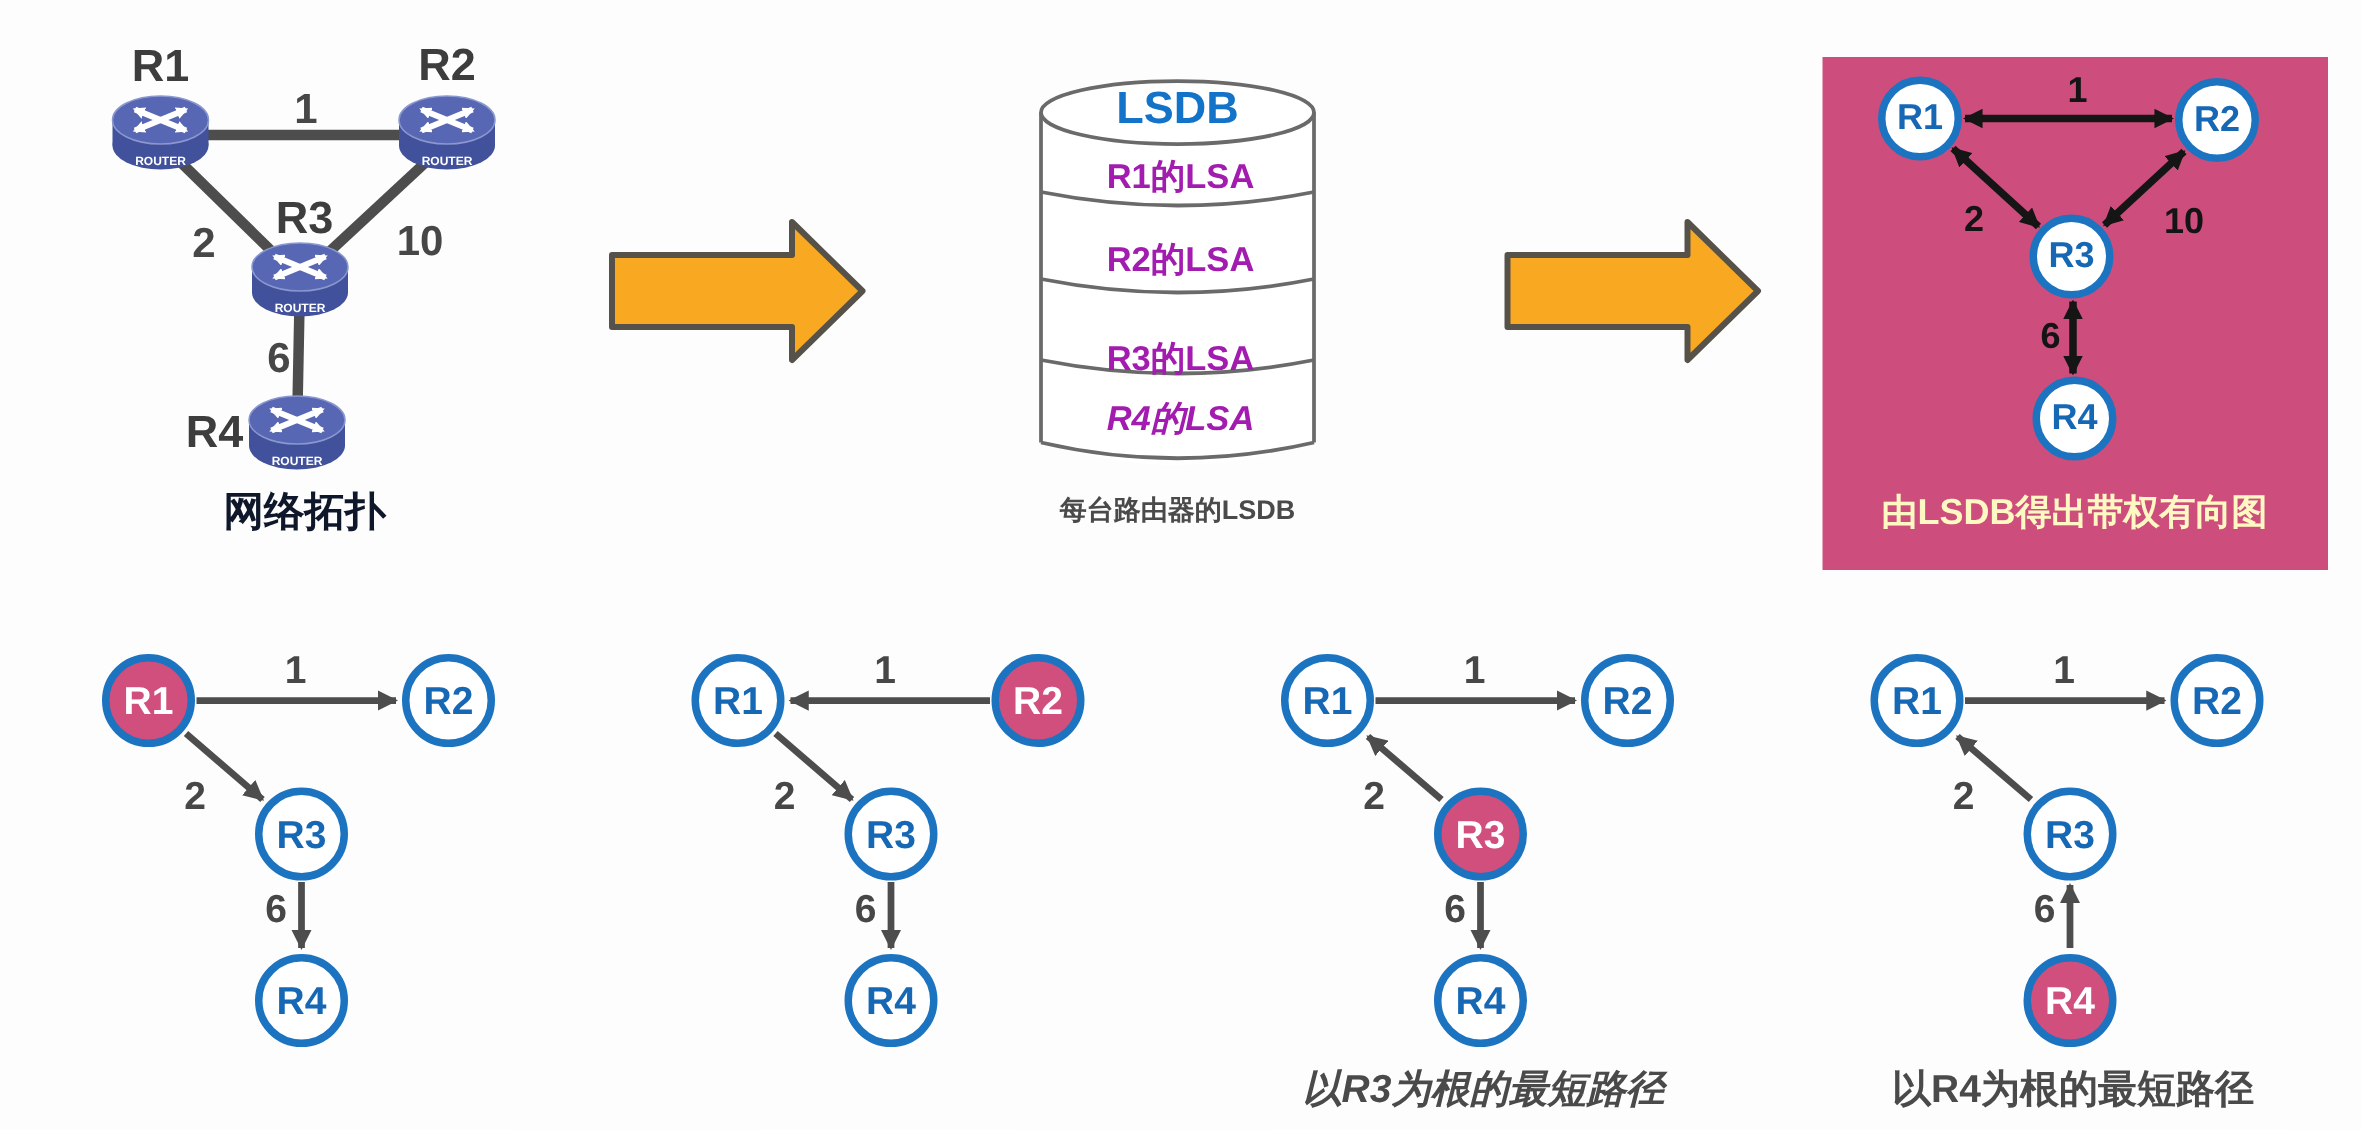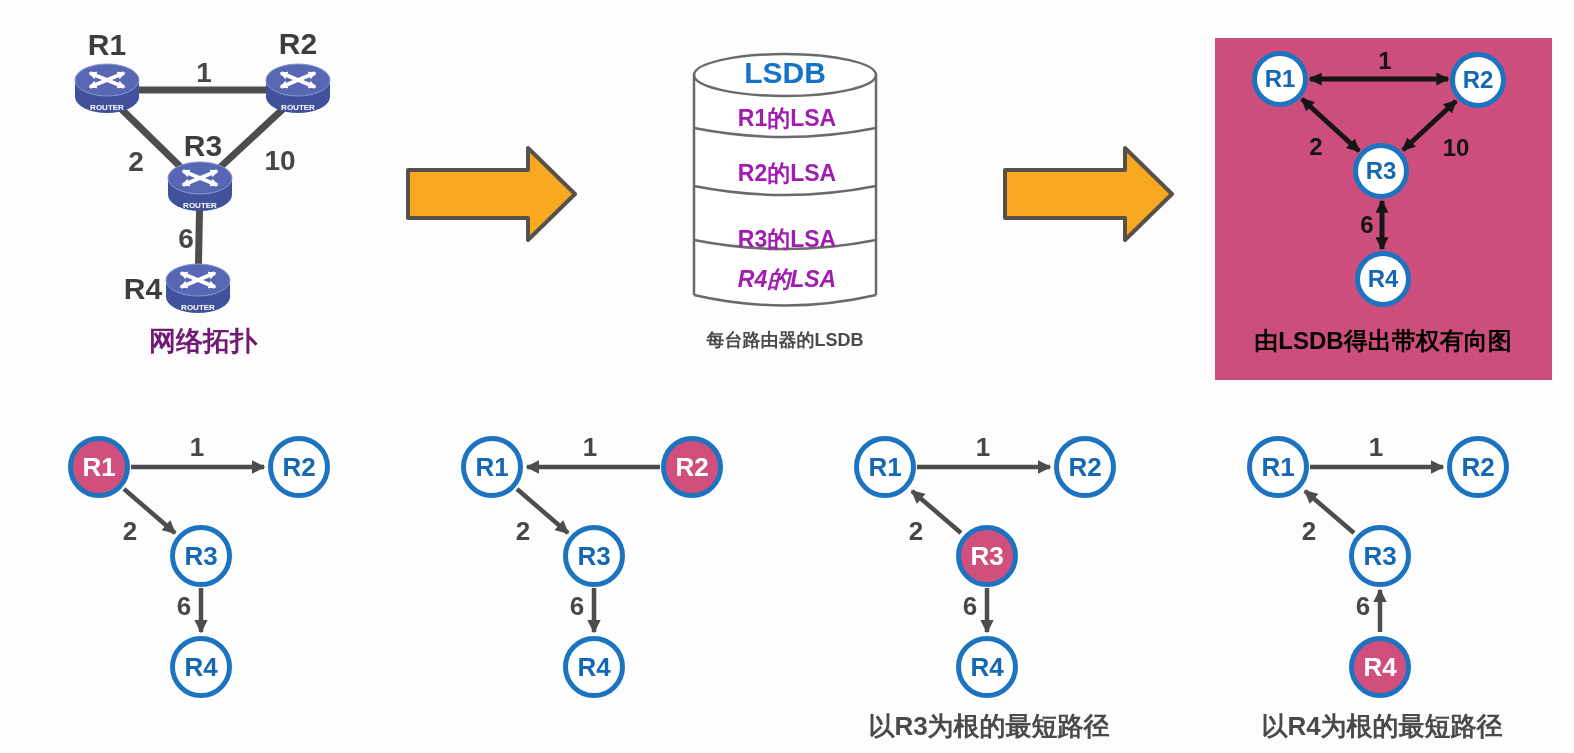--- a/index.html
+++ b/index.html
@@ -30,39 +30,39 @@
     position:absolute;box-sizing:border-box;
     width:56px;height:56px;border-radius:50%;
     border:5px solid #1c74c1;background:#fff;color:#1668b5;
     display:flex;align-items:center;justify-content:center;
     font-size:24px;font-weight:bold;
   }
 
   
   .topo-label{font-size:30px;color:#3d3d3d;}
   .topo-weight{font-size:28px;color:#474747;}
-  .topo-caption{font-size:27px;color:#701a75;}
+  .topo-caption{font-size:27px;color:#0f172a;}
 
   
   .lsdb-title{font-size:30px;color:#1273c8;}
   .lsdb-row{font-size:23px;color:#a21caf;}
   .lsdb-caption{font-size:18px;color:#4a4a4a;}
 
   
   .spf-title{
     font-size:22px;color:#d04874;text-align:center;
     text-shadow:-2px -2px 0 #fff,2px -2px 0 #fff,-2px 2px 0 #fff,2px 2px 0 #fff,
                  0 -2px 0 #fff,0 2px 0 #fff,-2px 0 0 #fff,2px 0 0 #fff;
   }
   .spf-panel{
     position:absolute;left:1215px;top:38px;width:337px;height:342px;
     background:#cd4e7c;
   }
   .spf-weight{font-size:24px;color:#141414;}
-  .spf-caption{font-size:24px;color:#000000;}
+  .spf-caption{font-size:24px;color:#fef9c3;}
 
   
   .tree{position:absolute;top:430px;width:400px;height:323px;}
   .tree-weight{font-size:26px;color:#474747;}
   .tree-caption{font-size:26px;color:#4a4a4a;}
 
   svg{display:block;}
 </style>
 </head>
 <body>
@@ -254,21 +254,21 @@
       </div>
     <div class="node hl" style="left:170px;top:95px;">
         <span>R3</span>
       </div>
     <div class="node" style="left:170px;top:206px;">
         <span>R4</span>
       </div>
     <span class="ctr tree-weight" style="left:197px;top:17px;">1</span>
     <span class="ctr tree-weight" style="left:130px;top:101px;">2</span>
     <span class="ctr tree-weight" style="left:184px;top:176px;">6</span>
-    <span class="ctr tree-caption" style="left:203px;top:296px;">以R3为根的最短路径</span>
+    <span class="ctr tree-caption" style="left:203px;top:296px;font-style:italic;">以R3为根的最短路径</span>
   </div>
 
   <div class="tree" style="left:1179px;">
     <svg class="abs" style="left:0;top:0;" width="400" height="323">
       <line x1="131" y1="37" x2="264" y2="37" stroke="#4d4d4d" stroke-width="4.5" marker-end="url(#ah-gray)"></line>
       <line x1="175" y1="103" x2="126" y2="61" stroke="#4d4d4d" stroke-width="4.5" marker-end="url(#ah-gray)"></line>
       <line x1="201" y1="202" x2="201" y2="160" stroke="#4d4d4d" stroke-width="4.5" marker-end="url(#ah-gray)"></line>
     </svg>
     <div class="node" style="left:68px;top:6px;">
         <span>R1</span>

